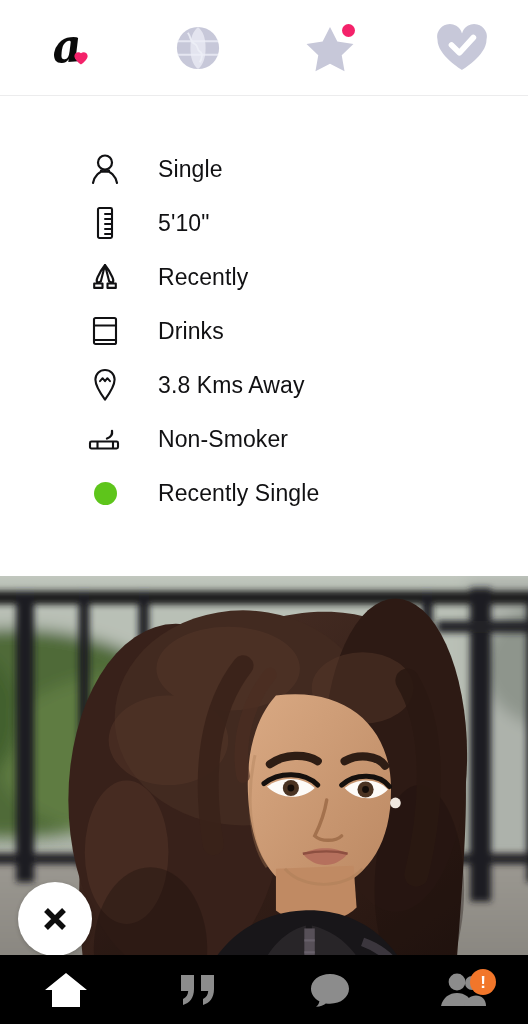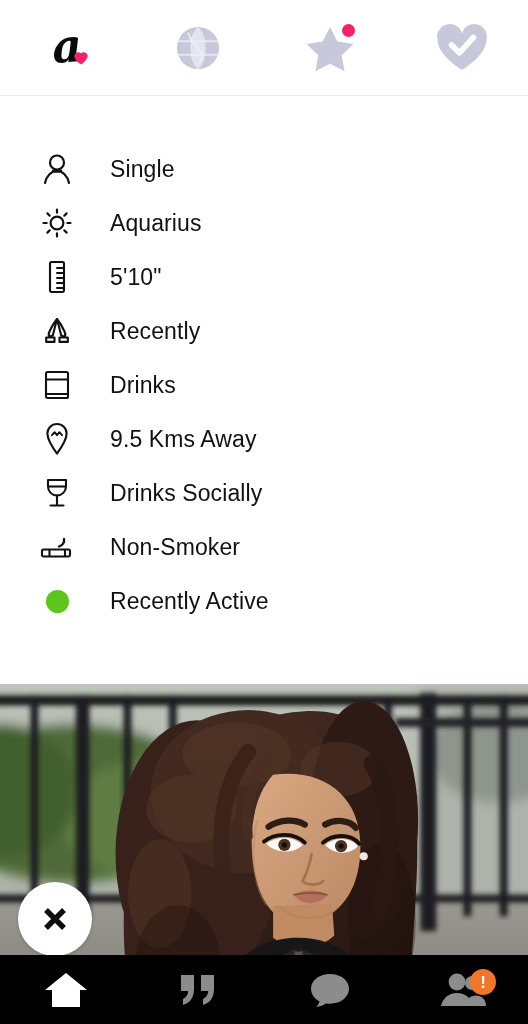--- a/index.html
+++ b/index.html
@@ -89,20 +89,21 @@
     flex: 0 0 auto;
     padding-top: 46px;
     background: #ffffff;
   }
 
   .info-row {
     height: 54px;
     display: flex;
     align-items: center;
     padding-left: 38px;
+    margin-left: 48px;
   }
 
   .info-icon {
     width: 38px;
     min-width: 38px;
     height: 34px;
     display: flex;
     align-items: center;
     justify-content: center;
   }
@@ -241,32 +242,20 @@
       <span class="info-icon">
         <svg width="30" height="32" viewBox="0 0 30 32">
           <circle cx="15" cy="9.5" r="7" fill="none" stroke="#111113" stroke-width="2.2"></circle>
           <path d="M3 30c1.5-7.5 6.5-12 12-12s10.5 4.5 12 12" fill="none" stroke="#111113" stroke-width="2.2" stroke-linecap="round"></path>
           <path d="M11 17.5c1.5 1.6 6.5 1.6 8 0" fill="none" stroke="#111113" stroke-width="2.2" stroke-linecap="round"></path>
         </svg>
       </span>
       <span class="info-label">Single</span>
     </div>
 
-    <div class="info-row">
-      <span class="info-icon">
-        <svg width="32" height="32" viewBox="0 0 32 32">
-          <circle cx="16" cy="16" r="6.4" fill="none" stroke="#111113" stroke-width="2.2"></circle>
-          <g stroke="#111113" stroke-width="2.2" stroke-linecap="round">
-            <path d="M16 2.5v3.2M16 26.3v3.2M2.5 16h3.2M26.3 16h3.2"></path>
-            <path d="M6.4 6.4l2.3 2.3M23.3 23.3l2.3 2.3M25.6 6.4l-2.3 2.3M8.7 23.3l-2.3 2.3"></path>
-          </g>
-        </svg>
-      </span>
-      <span class="info-label">Aquarius</span>
-    </div>
 
     <div class="info-row">
       <span class="info-icon">
         <svg width="22" height="34" viewBox="0 0 22 34">
           <rect x="4" y="2" width="14" height="30" rx="1.4" fill="none" stroke="#111113" stroke-width="2.1"></rect>
           <g stroke="#111113" stroke-width="2" stroke-linecap="round">
             <path d="M11 8h7M11 13h7M11 18h7M11 23h7M11 28h7"></path>
           </g>
         </svg>
       </span>
@@ -294,50 +283,40 @@
       <span class="info-label">Drinks</span>
     </div>
 
     <div class="info-row">
       <span class="info-icon">
         <svg width="26" height="34" viewBox="0 0 26 34">
           <path d="M13 2C7.6 2 3.4 6.2 3.4 11.6c0 7 9.6 20 9.6 20s9.6-13 9.6-20C22.6 6.2 18.4 2 13 2z" fill="none" stroke="#111113" stroke-width="2.1" stroke-linejoin="round"></path>
           <path d="M8 13.2l2.6-3 2.4 3 2.4-3 2.6 3" fill="none" stroke="#111113" stroke-width="1.9" stroke-linejoin="round" stroke-linecap="round"></path>
         </svg>
       </span>
-      <span class="info-label">9.5 Kms Away</span>
-    </div>
-
-    <div class="info-row">
-      <span class="info-icon">
-        <svg width="28" height="32" viewBox="0 0 28 32">
-          <path d="M5 3h18v6.5c0 5-4 9-9 9s-9-4-9-9V3z" fill="none" stroke="#111113" stroke-width="2.1" stroke-linejoin="round"></path>
-          <path d="M5 9.5h18" stroke="#111113" stroke-width="2.1"></path>
-          <path d="M14 18.5v8.5M7.5 28.5h13" stroke="#111113" stroke-width="2.1" stroke-linecap="round"></path>
-        </svg>
-      </span>
-      <span class="info-label">Drinks Socially</span>
-    </div>
+      <span class="info-label">3.8 Kms Away</span>
+    </div>
+
 
     <div class="info-row">
       <span class="info-icon">
         <svg width="34" height="26" viewBox="0 0 34 26">
           <rect x="2" y="15.5" width="28" height="7" rx="1.4" fill="none" stroke="#111113" stroke-width="2.1"></rect>
           <path d="M9.5 15.5v7M25 15.5v7" stroke="#111113" stroke-width="2.1"></path>
           <path d="M19 12.5c4-1.5 5.6-4 5-7.5" fill="none" stroke="#111113" stroke-width="2.3" stroke-linecap="round"></path>
         </svg>
       </span>
       <span class="info-label">Non-Smoker</span>
     </div>
 
     <div class="info-row">
       <span class="info-icon">
         <span class="status-dot"></span>
       </span>
-      <span class="info-label">Recently Active</span>
+      <span class="info-label">Recently Single</span>
     </div>
   </div>
 
   <div class="photo-area">
     <svg class="photo-canvas" viewBox="0 0 528 300" preserveAspectRatio="xMidYMid slice">
       <defs>
         <linearGradient id="sky" x1="0" y1="0" x2="0" y2="1">
           <stop offset="0" stop-color="#c9cfc7"></stop>
           <stop offset="1" stop-color="#9aa296"></stop>
         </linearGradient>

